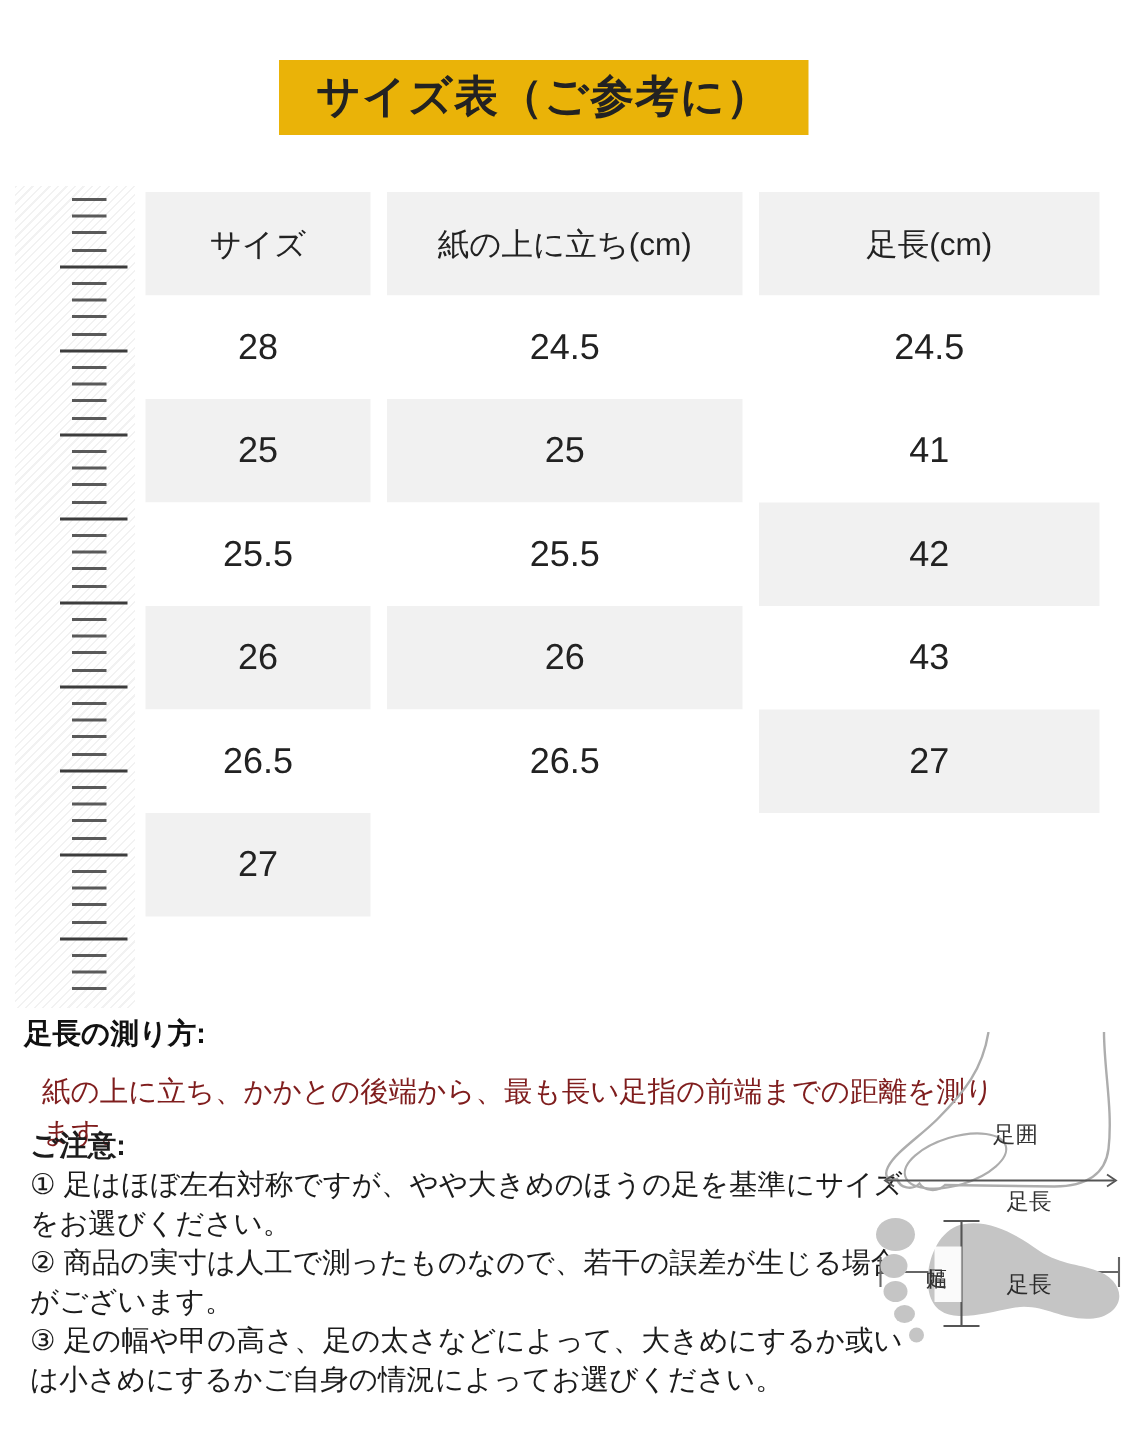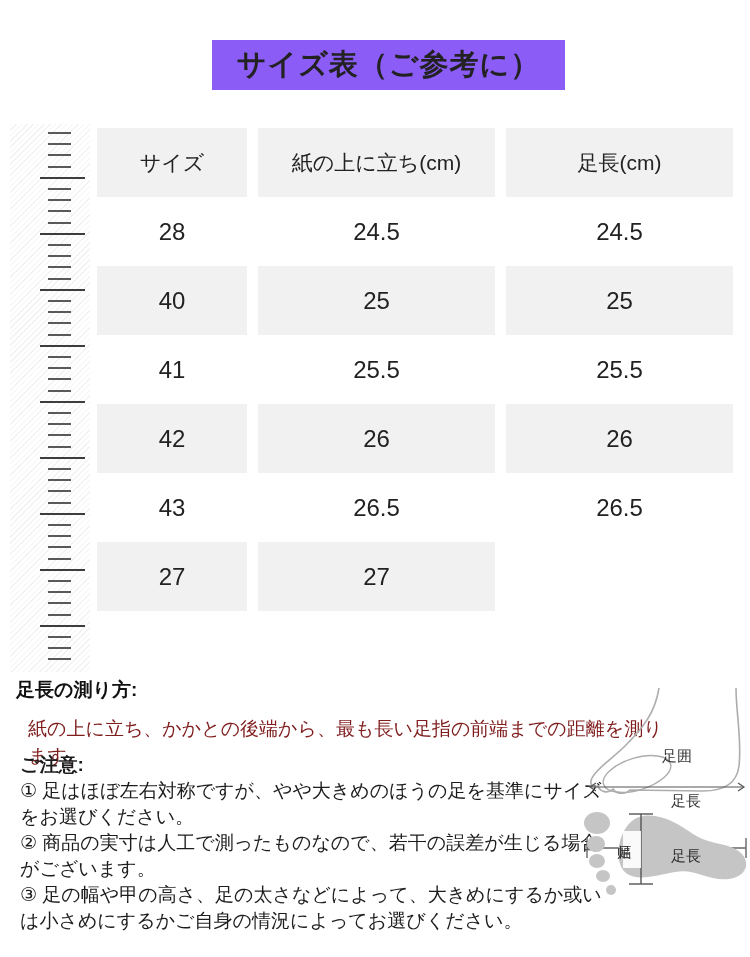--- a/index.html
+++ b/index.html
@@ -3,22 +3,22 @@
 <meta charset="utf-8">
 <style>
   html,body{margin:0;padding:0;}
   body{
     width:750px;height:957px;position:relative;background:#ffffff;
     font-family:"Liberation Sans","DejaVu Sans",sans-serif;color:#1c1c1c;
     overflow:hidden;
   }
   
   .title-box{
-    position:absolute;left:212px;top:40px;width:353px;height:50px;
-    background:#8b5cf6;display:flex;align-items:center;justify-content:center;
+    position:absolute;left:186px;top:40px;width:353px;height:50px;
+    background:#eab308;display:flex;align-items:center;justify-content:center;
   }
   .title-box span{font-size:29px;font-weight:700;letter-spacing:1px;color:#222;}
   
   .ruler{
     position:absolute;left:10px;top:124px;width:80px;height:548px;
     background:repeating-linear-gradient(135deg,rgba(0,0,0,0.05) 0px,rgba(0,0,0,0.05) 1px,rgba(255,255,255,0) 1px,rgba(255,255,255,0) 4px);
   }
   .ruler .tick{
     position:absolute;left:38px;width:23px;height:2px;background:#3d3d3d;opacity:.85;
   }
@@ -106,21 +106,20 @@
 
 <div class="size-table">
   <div class="cell hdr gray">サイズ</div>
   <div class="cell hdr gray">紙の上に立ち(cm)</div>
   <div class="cell hdr gray">足長(cm)</div>
 
   <div class="cell">28</div>
   <div class="cell">24.5</div>
   <div class="cell">24.5</div>
 
-  <div class="cell gray">40</div>
   <div class="cell gray">25</div>
   <div class="cell gray">25</div>
 
   <div class="cell">41</div>
   <div class="cell">25.5</div>
   <div class="cell">25.5</div>
 
   <div class="cell gray">42</div>
   <div class="cell gray">26</div>
   <div class="cell gray">26</div>

